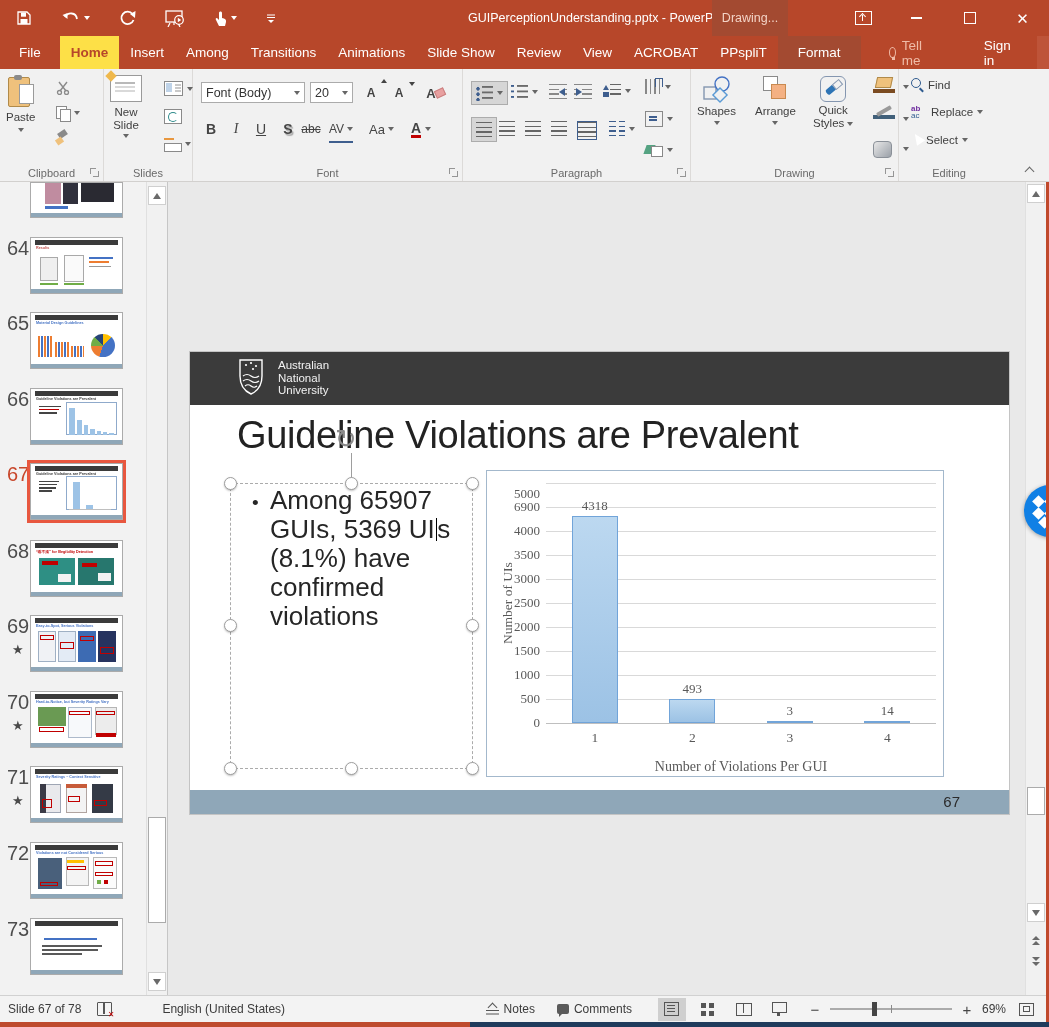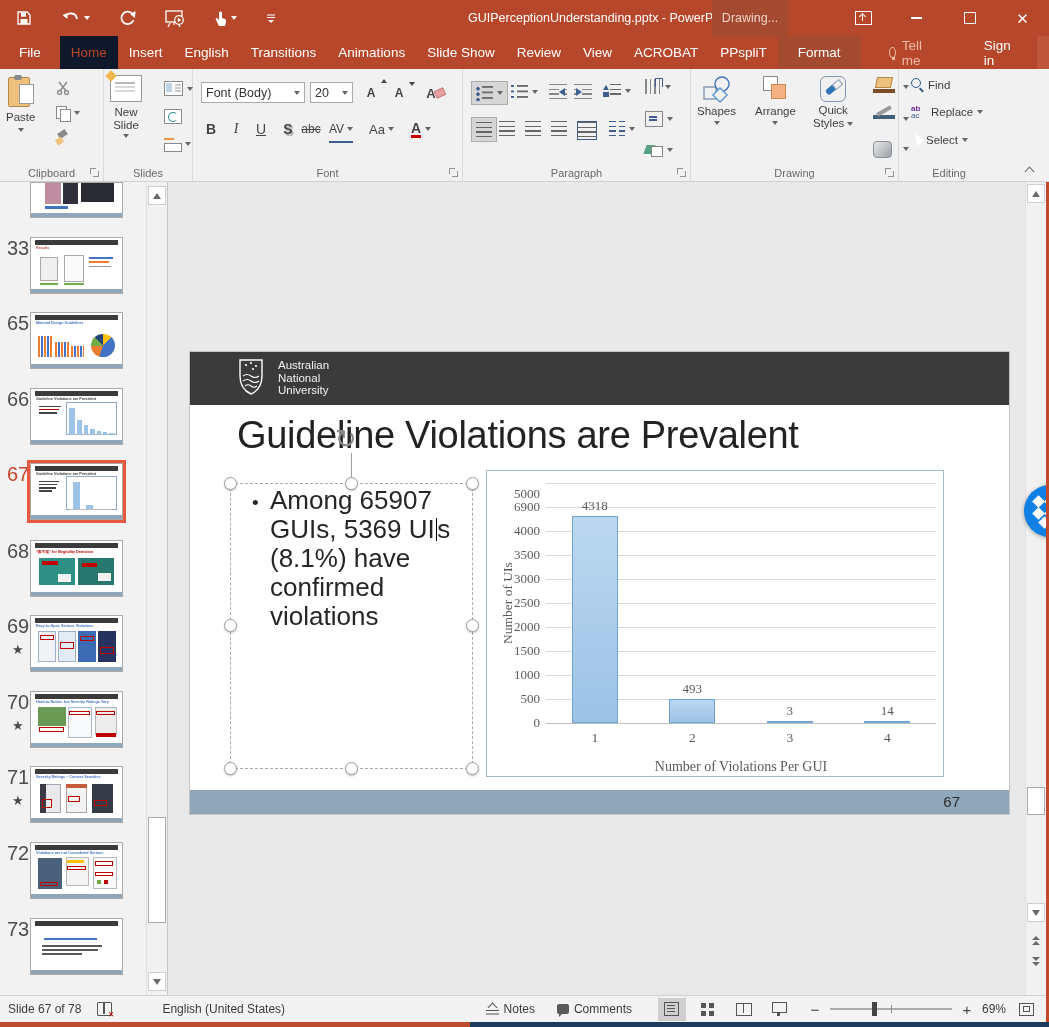--- a/index.html
+++ b/index.html
@@ -16,21 +16,21 @@
   .min-glyph{width:11px;height:1.5px;background:#fff;}
   .max-glyph{width:10px;height:10px;border:1.5px solid #fff;}
   .close-glyph{font-size:15px;color:#fff;line-height:1;}
   .ribdisp{width:15px;height:12px;border:1.3px solid #fff;position:relative;}
   .ribdisp::after{content:"";position:absolute;left:4px;top:2px;width:4px;height:4px;border-left:1.3px solid #fff;border-top:1.3px solid #fff;transform:rotate(45deg);}
   .ribdisp::before{content:"";position:absolute;left:6px;top:3px;width:1.3px;height:6px;background:#fff;}
   
   .tabrow{position:absolute;left:0;top:36px;width:100%;height:33px;background:#B7472A;display:flex;align-items:stretch;font-size:13.5px;color:#fff;}
   .tab{display:flex;align-items:center;padding:0 11px;white-space:nowrap;cursor:default;}
   .tab-file{padding:0 19px;}
-  .tab-selected{background:#0f172a;color:#B7472A;}
+  .tab-selected{background:#fde047;color:#B7472A;font-weight:bold;}
   .tsep{width:1px;height:17px;background:rgba(255,255,255,.45);align-self:center;}
   .ctxstrip{background:#A34A31;display:flex;align-items:stretch;padding:0 9px;}
   .tellme{display:flex;align-items:center;gap:6px;color:#EFBBA7;margin-left:18px;padding:0 10px;}
   .bulb{width:9px;height:9px;border:1.4px solid #EFBBA7;border-radius:50%;position:relative;}
   .bulb::after{content:"";position:absolute;left:2px;top:9px;width:3px;height:3px;background:#EFBBA7;}
   .signin{display:flex;align-items:center;padding:0 14px;margin-left:34px;}
   .sharebox{background:#BE5439;display:flex;align-items:center;gap:7px;padding:0 18px;margin-left:12px;}
   
   .ribbon{position:absolute;left:0;top:69px;width:100%;height:113px;background:#F1F1F1;border-bottom:1px solid #D2D0CE;display:flex;color:#3F3F3F;box-sizing:border-box;}
   .rgroup{position:relative;height:100%;border-right:1px solid #DCDAD8;box-sizing:border-box;flex:none;}
@@ -262,21 +262,21 @@
         </div>
     </div>
   </div>
 
   <div class="tabrow">
     <div class="tab tab-file">File</div>
     <div class="tab tab-selected">Home</div>
     <div class="tsep"></div>
     <div class="tab">Insert</div>
     <div class="tsep"></div>
-    <div class="tab">English</div>
+    <div class="tab">Among</div>
     <div class="tsep"></div>
     <div class="tab">Transitions</div>
     <div class="tsep"></div>
     <div class="tab">Animations</div>
     <div class="tsep"></div>
     <div class="tab">Slide Show</div>
     <div class="tsep"></div>
     <div class="tab">Review</div>
     <div class="tsep"></div>
     <div class="tab">View</div>
@@ -523,21 +523,21 @@
             <div class="mini" style="top: -21px;">
               <div class="mblock" style="left: 15%; top: 16%; width: 18%; height: 60%; background: rgb(192, 140, 160);"></div>
               <div class="mblock" style="left: 35%; top: 16%; width: 17%; height: 60%; background: rgb(48, 48, 60);"></div>
               <div class="mblock" style="left: 55%; top: 18%; width: 36%; height: 54%; background: rgb(42, 42, 50);"></div>
               <div class="mblock" style="left: 15%; top: 80%; width: 26%; height: 5%; background: rgb(68, 114, 196);"></div>
               <div class="mini-strip"></div>
             </div>
           </div>
         </div>
         <div class="trow" style="top: 55px;">
-          <div class="tnum">33</div>
+          <div class="tnum">64</div>
           <div class="tbox">
             <div class="mini">
               <div class="mini-head"></div>
               <div class="mini-title" style="color: rgb(192, 80, 77);">Results</div>
               <div class="mblock" style="left: 10%; top: 34%; width: 20%; height: 45%; background: rgb(239, 239, 239); border: 1px solid rgb(169, 169, 169);"></div>
               <div class="mblock" style="left: 36%; top: 30%; width: 22%; height: 50%; background: rgb(250, 250, 250); border: 1px solid rgb(169, 169, 169);"></div>
               <div class="mblock" style="left: 10%; top: 81%; width: 20%; height: 4%; background: rgb(112, 173, 71);"></div>
               <div class="mblock" style="left: 36%; top: 82%; width: 22%; height: 4%; background: rgb(112, 173, 71);"></div>
               <div class="mblock" style="left: 64%; top: 34%; width: 26%; height: 4%; background: rgb(68, 114, 196);"></div>
               <div class="mblock" style="left: 64%; top: 42%; width: 22%; height: 4%; background: rgb(237, 125, 49);"></div>

